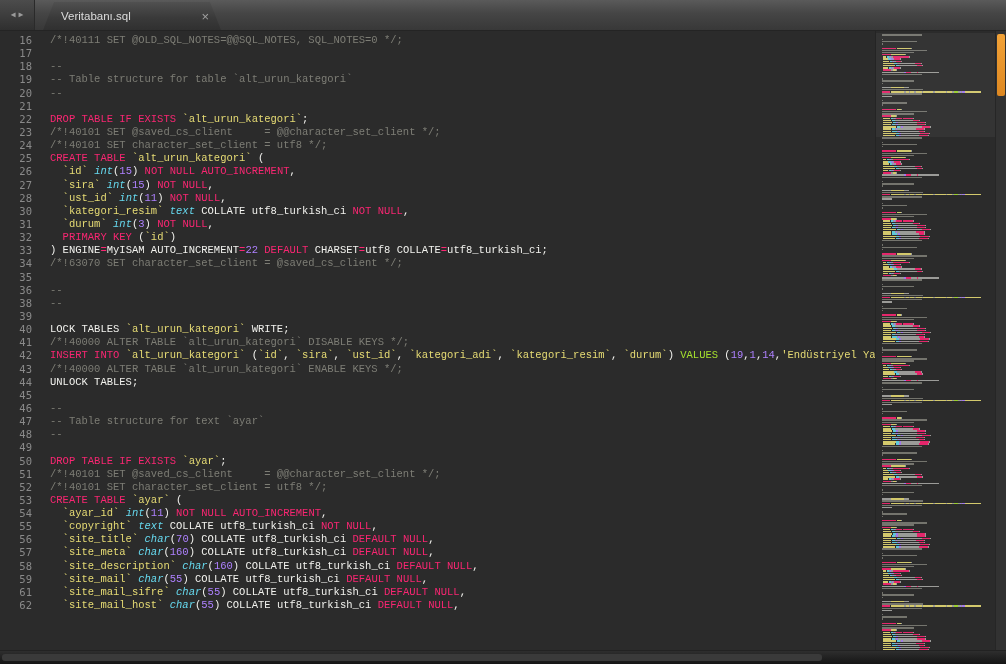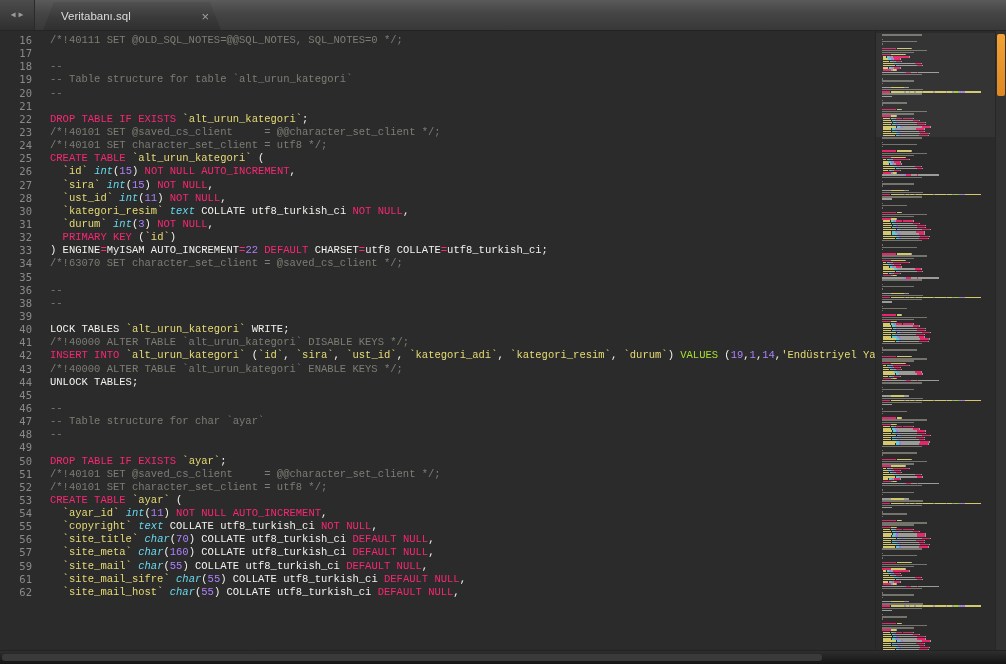--- a/index.html
+++ b/index.html
@@ -91,31 +91,32 @@
         <div class="line"><span class="ln">36</span><span class="lt"><span class="tk-c">--</span></span></div>
         <div class="line"><span class="ln">38</span><span class="lt"><span class="tk-c">--</span></span></div>
         <div class="line"><span class="ln">39</span><span class="lt"></span></div>
         <div class="line"><span class="ln">40</span><span class="lt"><span class="tk-p">LOCK TABLES </span><span class="tk-s">`alt_urun_kategori`</span><span class="tk-p"> WRITE;</span></span></div>
         <div class="line"><span class="ln">41</span><span class="lt"><span class="tk-c">/*!40000 ALTER TABLE `alt_urun_kategori` DISABLE KEYS */;</span></span></div>
         <div class="line"><span class="ln">42</span><span class="lt"><span class="tk-k">INSERT INTO</span><span class="tk-p"> </span><span class="tk-s">`alt_urun_kategori`</span><span class="tk-p"> (</span><span class="tk-s">`id`</span><span class="tk-p">, </span><span class="tk-s">`sira`</span><span class="tk-p">, </span><span class="tk-s">`ust_id`</span><span class="tk-p">, </span><span class="tk-s">`kategori_adi`</span><span class="tk-p">, </span><span class="tk-s">`kategori_resim`</span><span class="tk-p">, </span><span class="tk-s">`durum`</span><span class="tk-p">) </span><span class="tk-g">VALUES</span><span class="tk-p"> (</span><span class="tk-n">19</span><span class="tk-p">,</span><span class="tk-n">1</span><span class="tk-p">,</span><span class="tk-n">14</span><span class="tk-p">,</span><span class="tk-s">'Endüstriyel Yağ  Çözü</span></span></div>
         <div class="line"><span class="ln">43</span><span class="lt"><span class="tk-c">/*!40000 ALTER TABLE `alt_urun_kategori` ENABLE KEYS */;</span></span></div>
         <div class="line"><span class="ln">44</span><span class="lt"><span class="tk-p">UNLOCK TABLES;</span></span></div>
         <div class="line"><span class="ln">45</span><span class="lt"></span></div>
         <div class="line"><span class="ln">46</span><span class="lt"><span class="tk-c">--</span></span></div>
-        <div class="line"><span class="ln">47</span><span class="lt"><span class="tk-c">-- Table structure for char `ayar`</span></span></div>
+        <div class="line"><span class="ln">47</span><span class="lt"><span class="tk-c">-- Table structure for text `ayar`</span></span></div>
         <div class="line"><span class="ln">48</span><span class="lt"><span class="tk-c">--</span></span></div>
         <div class="line"><span class="ln">49</span><span class="lt"></span></div>
         <div class="line"><span class="ln">50</span><span class="lt"><span class="tk-k">DROP TABLE IF EXISTS</span><span class="tk-p"> </span><span class="tk-s">`ayar`</span><span class="tk-p">;</span></span></div>
         <div class="line"><span class="ln">51</span><span class="lt"><span class="tk-c">/*!40101 SET @saved_cs_client     = @@character_set_client */;</span></span></div>
         <div class="line"><span class="ln">52</span><span class="lt"><span class="tk-c">/*!40101 SET character_set_client = utf8 */;</span></span></div>
         <div class="line"><span class="ln">53</span><span class="lt"><span class="tk-k">CREATE TABLE</span><span class="tk-p"> </span><span class="tk-s">`ayar`</span><span class="tk-p"> (</span></span></div>
         <div class="line"><span class="ln">54</span><span class="lt"><span class="tk-p">  </span><span class="tk-s">`ayar_id`</span><span class="tk-p"> </span><span class="tk-t">int</span><span class="tk-p">(</span><span class="tk-n">11</span><span class="tk-p">) </span><span class="tk-k">NOT NULL</span><span class="tk-p"> </span><span class="tk-k">AUTO_INCREMENT</span><span class="tk-p">,</span></span></div>
         <div class="line"><span class="ln">55</span><span class="lt"><span class="tk-p">  </span><span class="tk-s">`copyright`</span><span class="tk-p"> </span><span class="tk-t">text</span><span class="tk-p"> COLLATE utf8_turkish_ci </span><span class="tk-k">NOT NULL</span><span class="tk-p">,</span></span></div>
         <div class="line"><span class="ln">56</span><span class="lt"><span class="tk-p">  </span><span class="tk-s">`site_title`</span><span class="tk-p"> </span><span class="tk-t">char</span><span class="tk-p">(</span><span class="tk-n">70</span><span class="tk-p">) COLLATE utf8_turkish_ci </span><span class="tk-k">DEFAULT NULL</span><span class="tk-p">,</span></span></div>
         <div class="line"><span class="ln">57</span><span class="lt"><span class="tk-p">  </span><span class="tk-s">`site_meta`</span><span class="tk-p"> </span><span class="tk-t">char</span><span class="tk-p">(</span><span class="tk-n">160</span><span class="tk-p">) COLLATE utf8_turkish_ci </span><span class="tk-k">DEFAULT NULL</span><span class="tk-p">,</span></span></div>
+        <div class="line"><span class="ln">58</span><span class="lt"><span class="tk-p">  </span><span class="tk-s">`site_description`</span><span class="tk-p"> </span><span class="tk-t">char</span><span class="tk-p">(</span><span class="tk-n">160</span><span class="tk-p">) COLLATE utf8_turkish_ci </span><span class="tk-k">DEFAULT NULL</span><span class="tk-p">,</span></span></div>
         <div class="line"><span class="ln">59</span><span class="lt"><span class="tk-p">  </span><span class="tk-s">`site_mail`</span><span class="tk-p"> </span><span class="tk-t">char</span><span class="tk-p">(</span><span class="tk-n">55</span><span class="tk-p">) COLLATE utf8_turkish_ci </span><span class="tk-k">DEFAULT NULL</span><span class="tk-p">,</span></span></div>
         <div class="line"><span class="ln">61</span><span class="lt"><span class="tk-p">  </span><span class="tk-s">`site_mail_sifre`</span><span class="tk-p"> </span><span class="tk-t">char</span><span class="tk-p">(</span><span class="tk-n">55</span><span class="tk-p">) COLLATE utf8_turkish_ci </span><span class="tk-k">DEFAULT NULL</span><span class="tk-p">,</span></span></div>
         <div class="line"><span class="ln">62</span><span class="lt"><span class="tk-p">  </span><span class="tk-s">`site_mail_host`</span><span class="tk-p"> </span><span class="tk-t">char</span><span class="tk-p">(</span><span class="tk-n">55</span><span class="tk-p">) COLLATE utf8_turkish_ci </span><span class="tk-k">DEFAULT NULL</span><span class="tk-p">,</span></span></div>
       </div>
   </div>
 
   <div class="minimap">
     <div id="minimap-content">
         <div class="mm-row">
           <span style="width: 40.32px; background: rgb(125, 125, 117);"></span>

